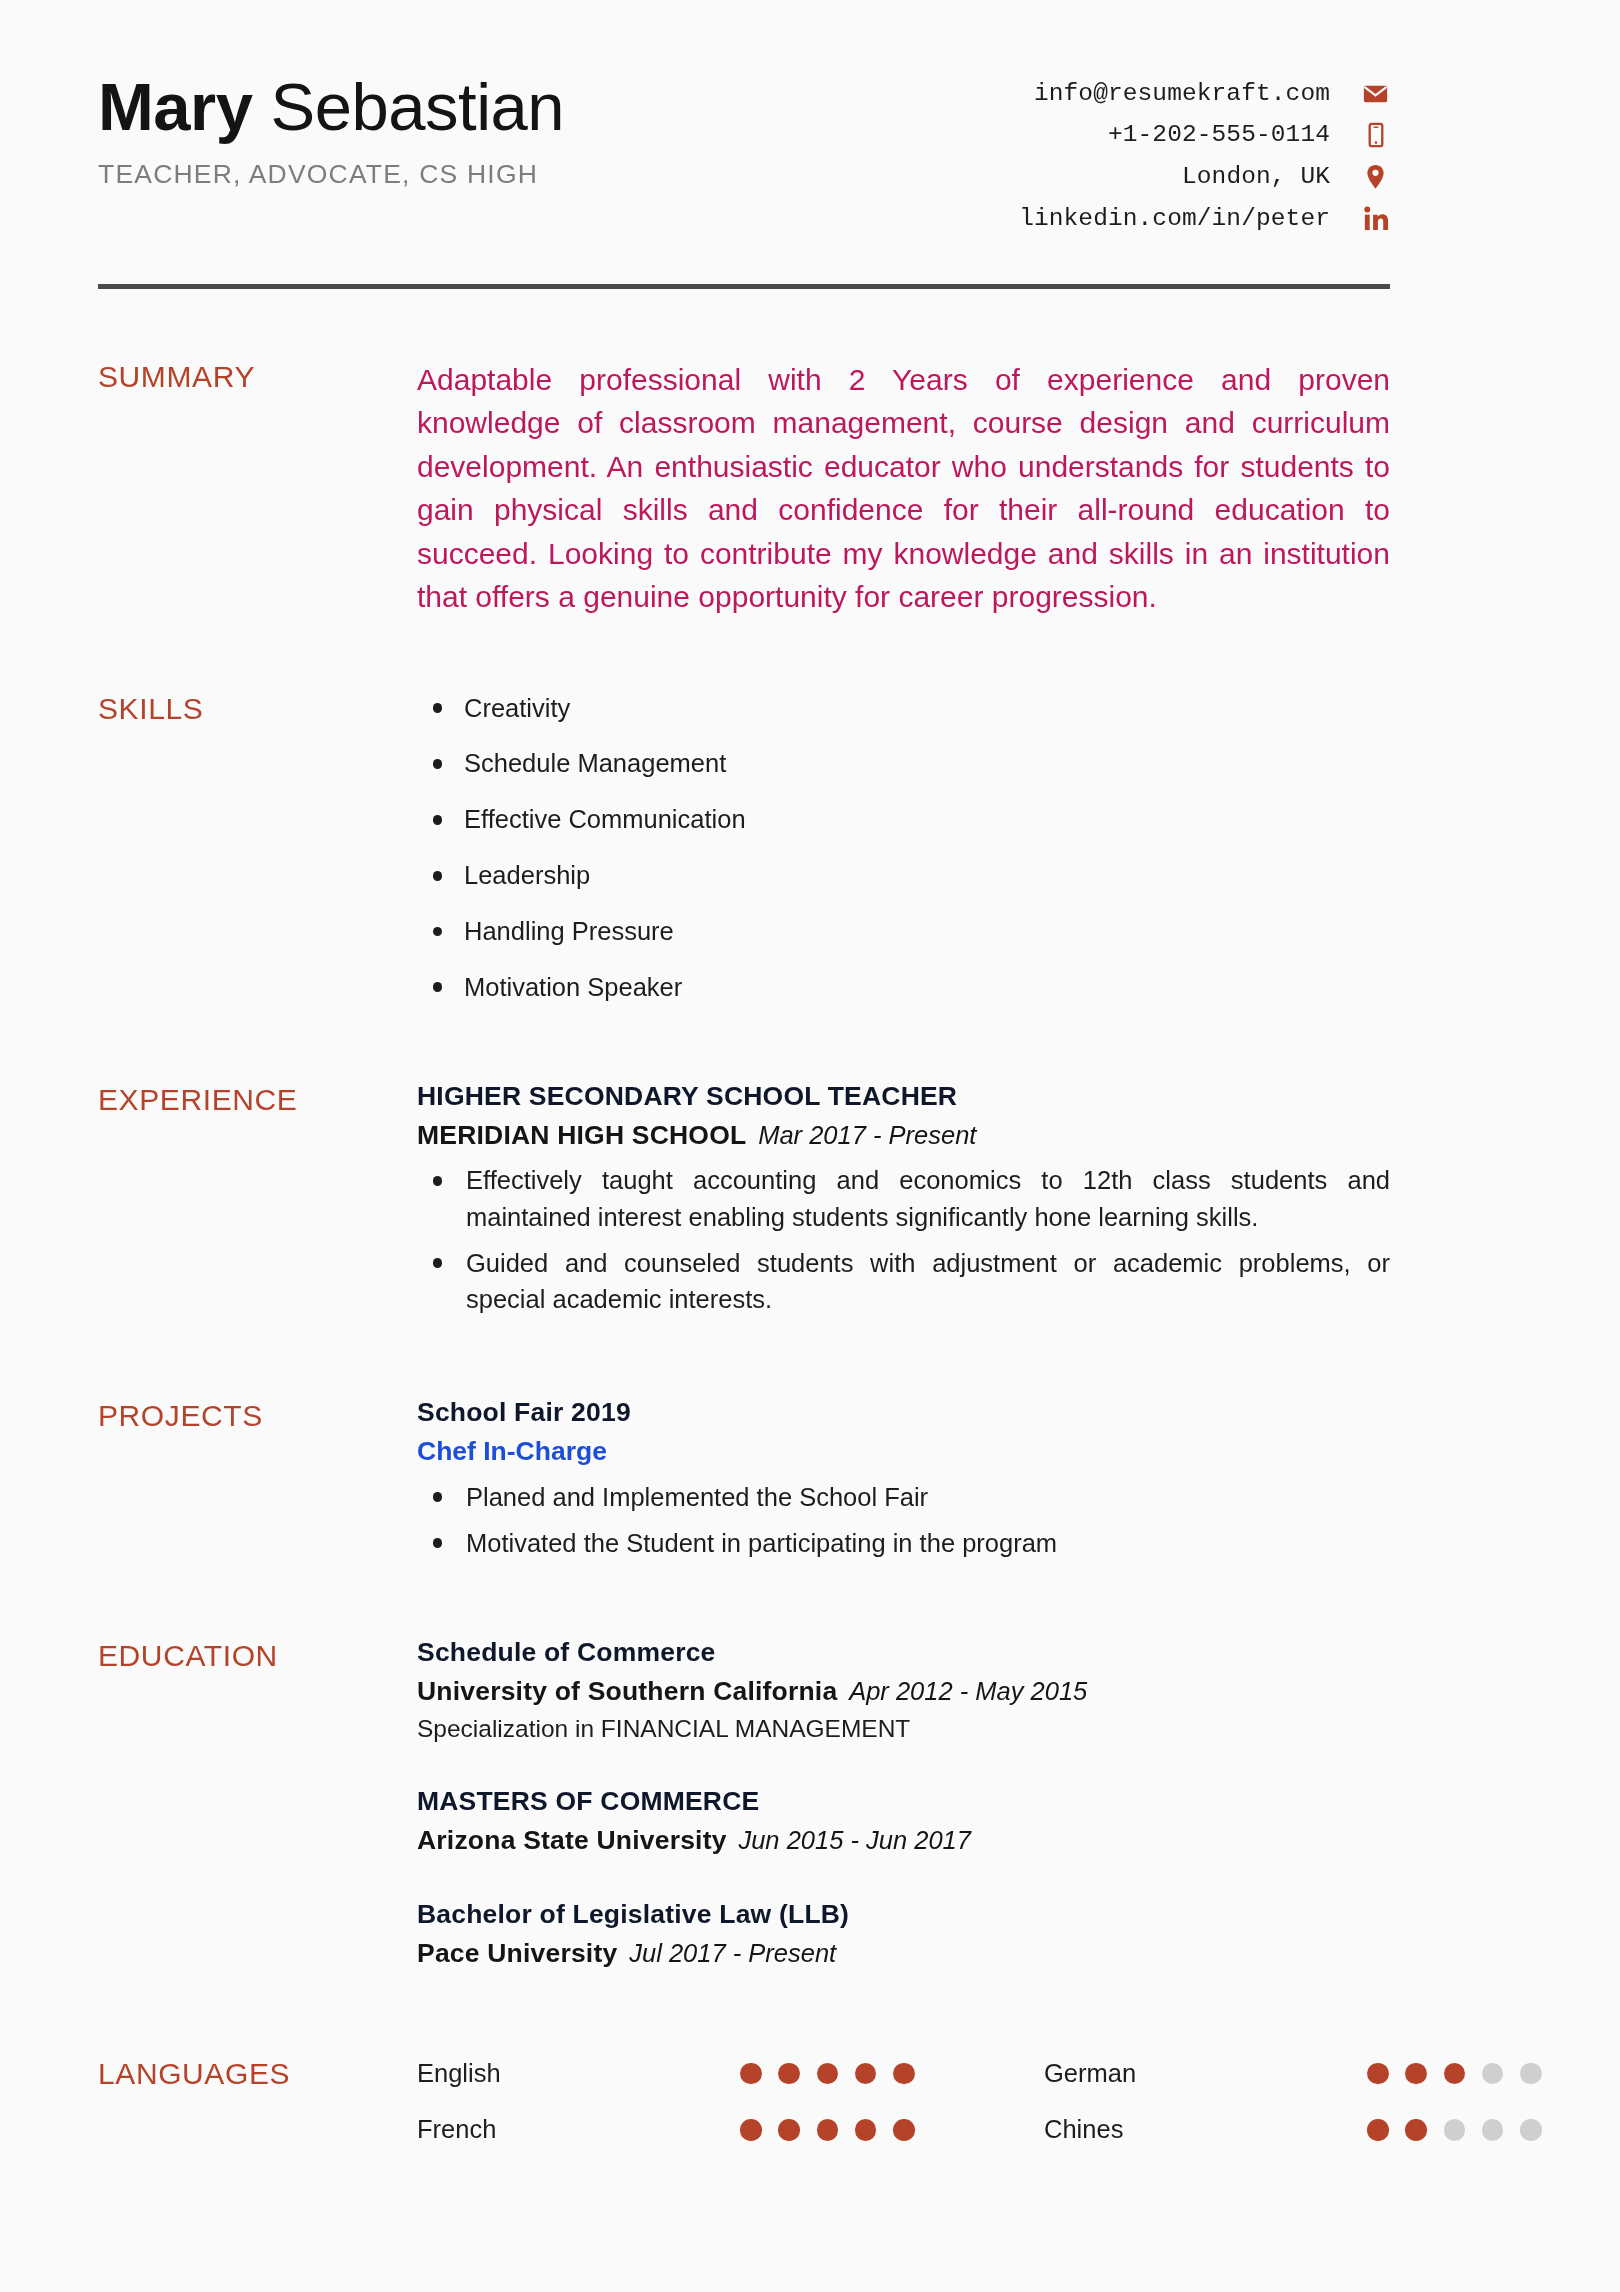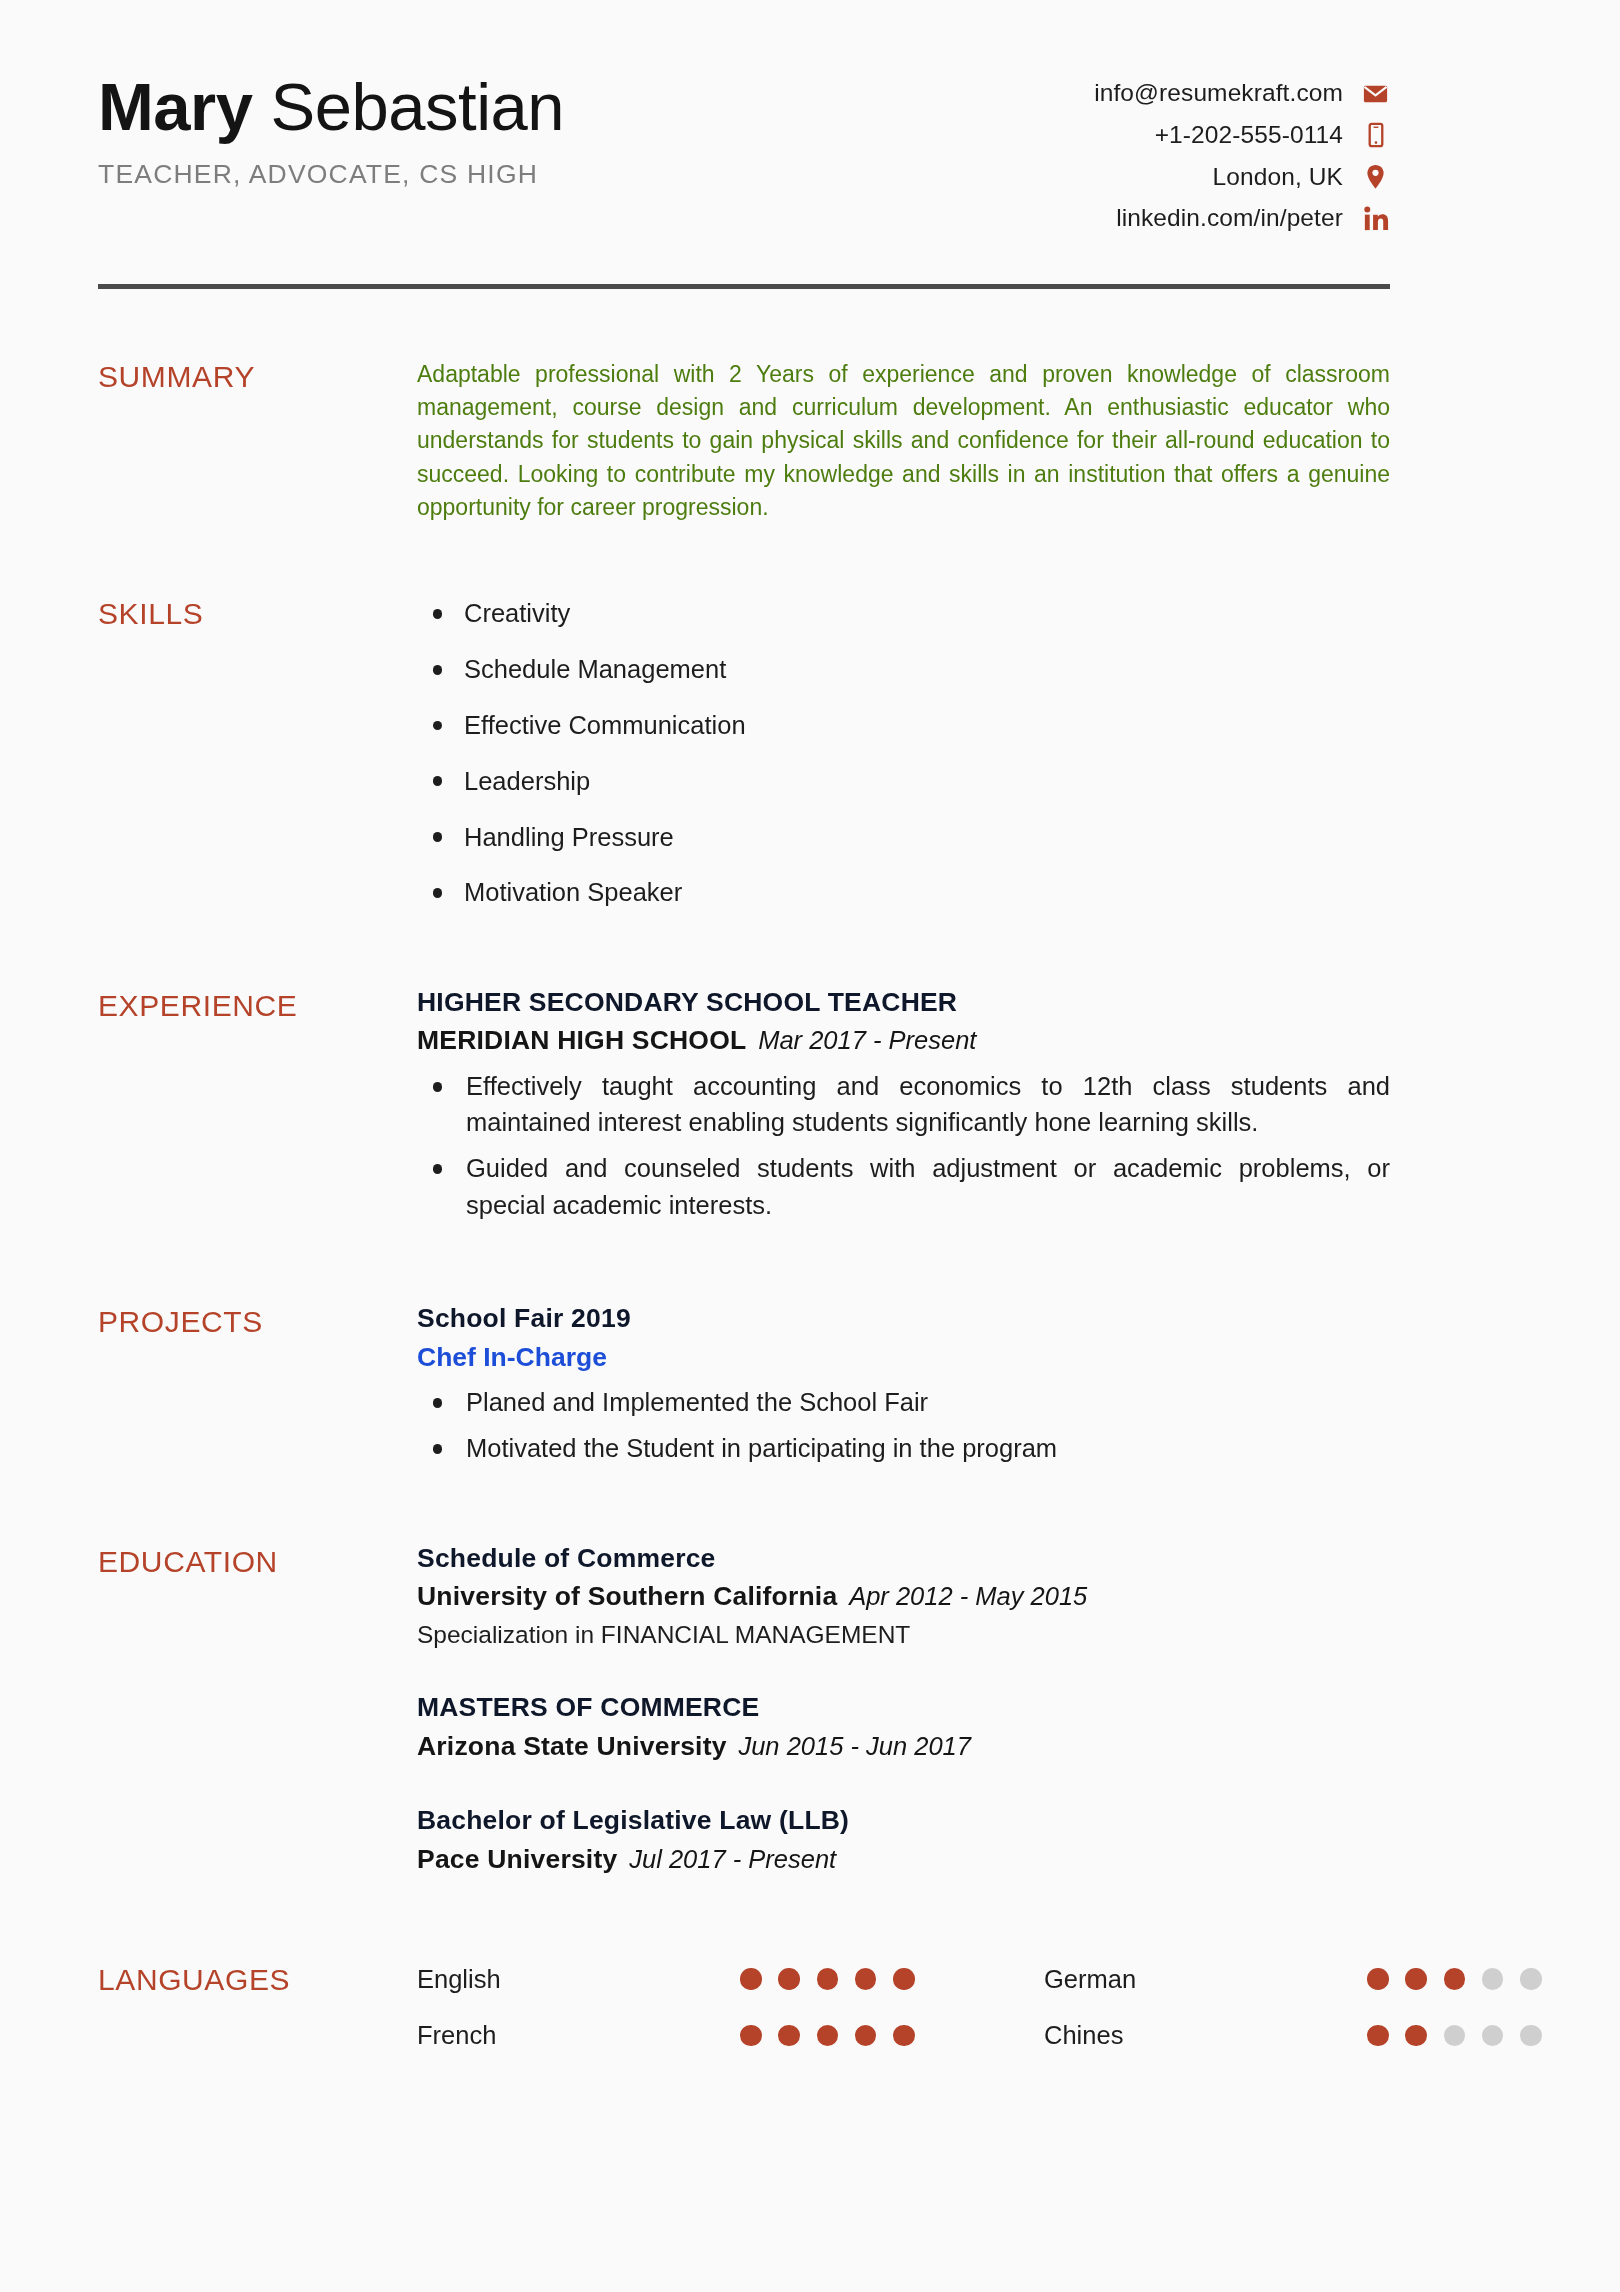--- a/index.html
+++ b/index.html
@@ -54,21 +54,22 @@
     flex-direction: column;
     align-items: flex-end;
     gap: 12.7px;
     padding-top: 13.7px;
   }
 
   .contact-row {
     display: flex;
     align-items: center;
     justify-content: flex-end;
-    gap: 18px;
+    gap: 31px;
+    font-family: Liberation Mono, monospace;
   }
 
   .contact-text {
     font-size: 24.5px;
     color: #1d1d1d;
     white-space: nowrap;
     letter-spacing: 0.1px;
   }
 
   .contact-icon {
@@ -107,23 +108,23 @@
   .section-body { flex: 1 1 auto; min-width: 0; }
 
   #summary-section { margin-top: 69px; }
   #skills-section { margin-top: 71px; }
   #experience-section { margin-top: 76px; }
   #projects-section { margin-top: 80px; }
   #education-section { margin-top: 76px; }
   #languages-section { margin-top: 86px; }
 
   .summary-text {
-    font-size: 23px;
+    font-size: 30px;
     line-height: 1.45;
-    color: #4d7c0f;
+    color: #be185d;
     text-align: justify;
     text-justify: inter-word;
   }
 
   
   .bullets { list-style: none; }
 
   .bullets li {
     position: relative;
     padding-left: 47px;

